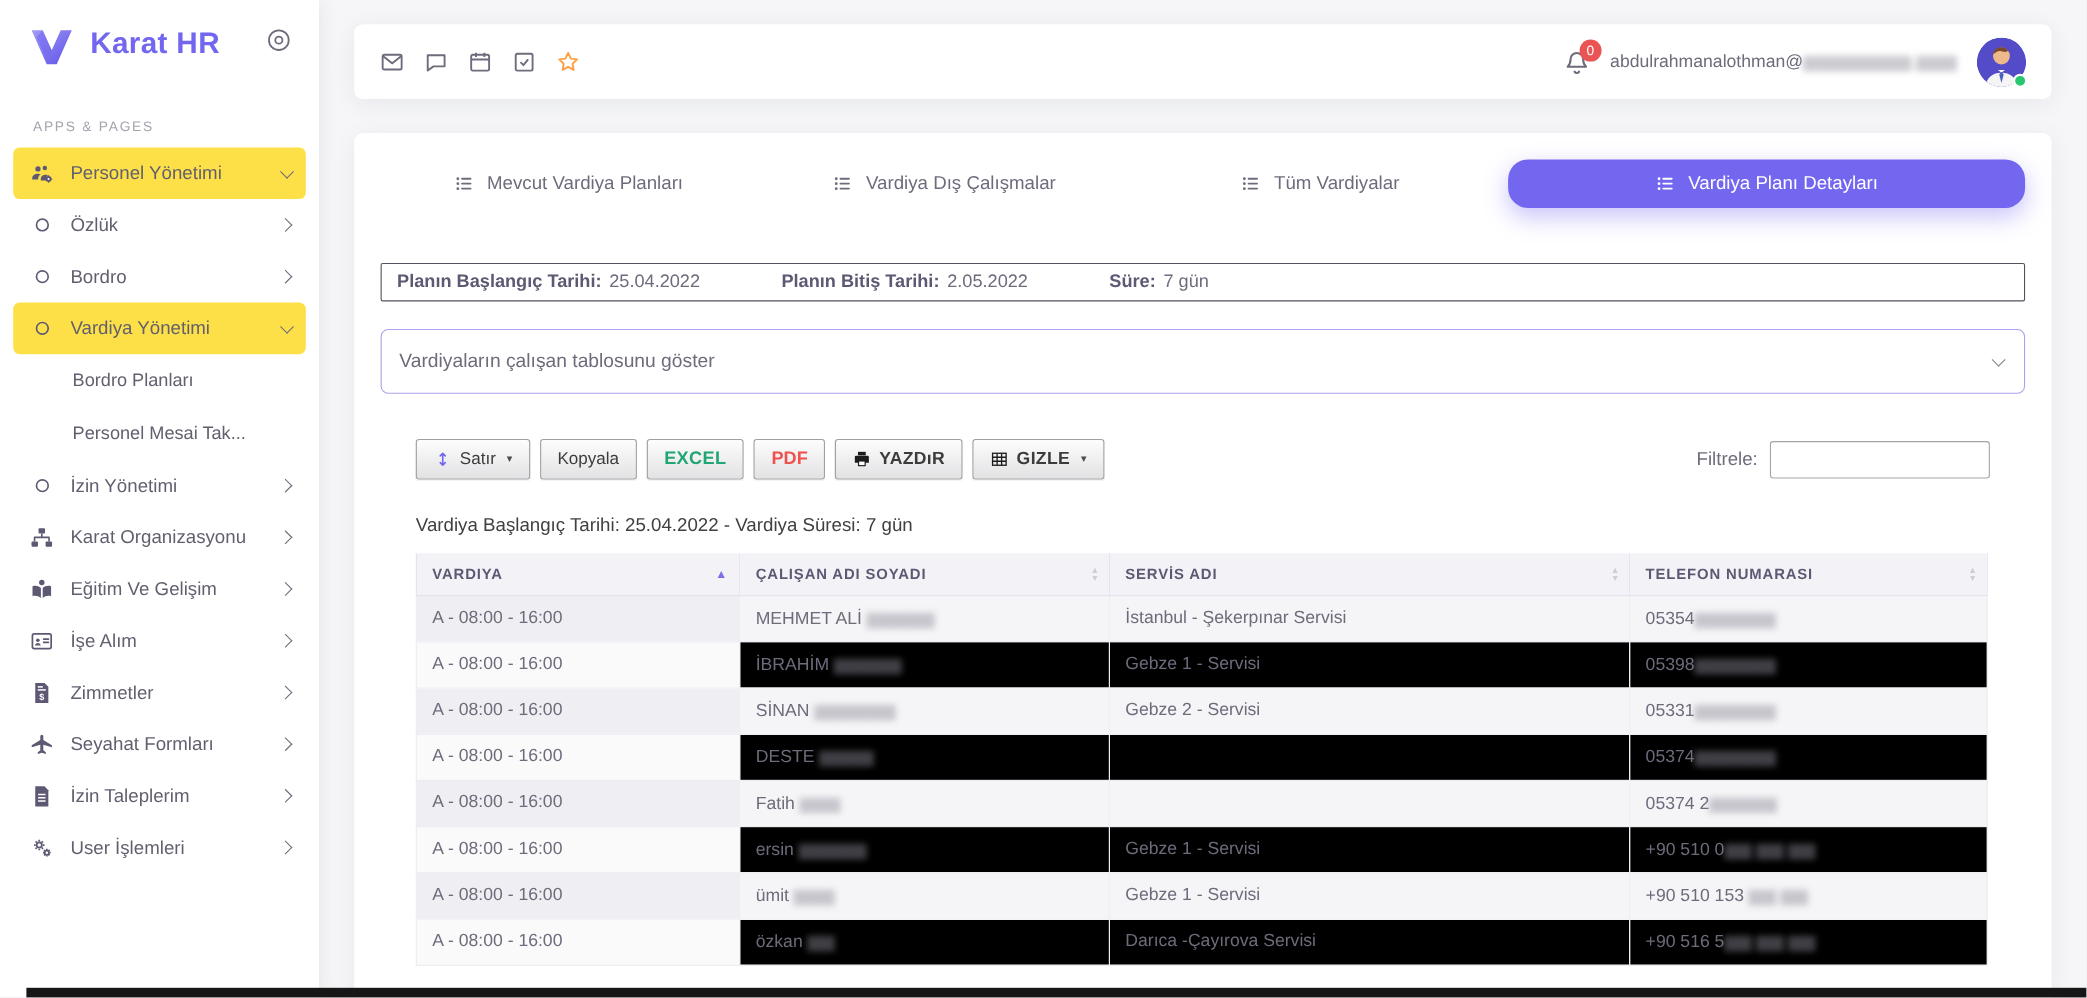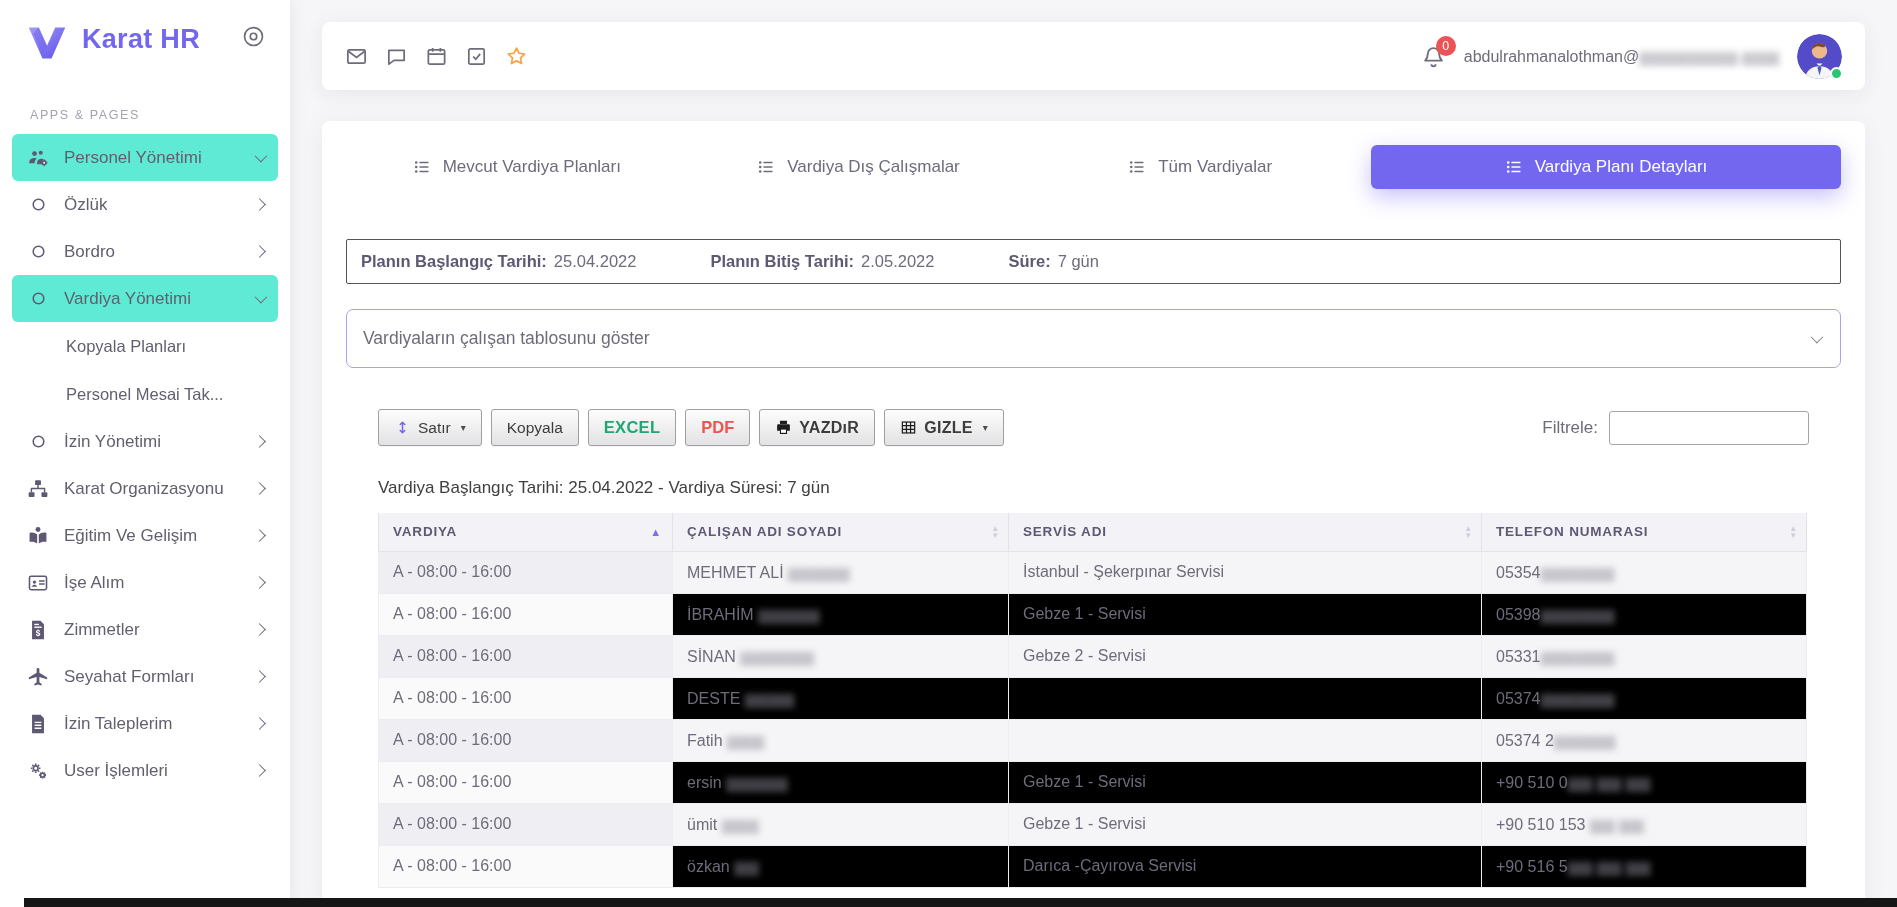--- a/index.html
+++ b/index.html
@@ -13,21 +13,21 @@
              box-shadow:0 0 18px rgba(34,41,47,.09); z-index:3; }
   .logo-row { display:flex; align-items:flex-start; gap:14px; padding:24px 24px 0 26px; }
   .logo-mark svg { width:42px; height:38px; display:block; }
   .logo-text { font-size:27px; font-weight:700; color:var(--accent,#7367f0); letter-spacing:.3px; }
   .sidebar-toggle { margin-left:auto; width:25px; height:25px; color:#6e6b7b; cursor:pointer; }
   .sidebar-toggle svg { width:100%; height:100%; }
   .menu-section { margin:46px 0 12px 30px; font-size:12.5px; letter-spacing:1.6px; color:#a5a3ae; }
   .menu { padding:0 12px; }
   .menu-item { display:flex; align-items:center; height:47px; padding:0 14px; border-radius:6px;
                color:#625f6e; font-size:17px; cursor:pointer; }
-  .menu-item.active { background:#5eead4; }
+  .menu-item.active { background:#fde047; }
   .mi-icon { width:24px; height:24px; margin-right:14px; color:#5e5873; flex:none;
              display:flex; align-items:center; justify-content:center; }
   .mi-icon svg { width:22px; height:22px; }
   .mi-icon.ring svg { width:15px; height:15px; }
   .menu-item.sub { padding-left:54px; font-size:16.5px; height:48px; }
   .mi-label { white-space:nowrap; overflow:hidden; }
   .chev { width:9px; height:9px; border-right:1.8px solid #6e6b7b; border-bottom:1.8px solid #6e6b7b; flex:none; }
   .menu-item .chev { margin-left:auto; }
   .chev.right { transform:rotate(-45deg); }
   .chev.down  { transform:rotate(45deg) translateY(-2px); }
@@ -54,25 +54,25 @@
                 background:var(--online,#28c76f); border:2px solid #fff; border-radius:50%; }
 
   
   .card { margin-top:31px; background:#fff; border-radius:8px 8px 0 0;
           box-shadow:0 4px 24px rgba(34,41,47,.06); height:786px; padding:24px; }
   .tabs { display:flex; align-items:center; }
   .tab { flex:1; display:flex; align-items:center; justify-content:center; gap:12px;
          color:#6e6b7b; font-size:17px; height:44px; cursor:pointer; }
   .ticon { width:18px; height:18px; color:#6e6b7b; display:flex; }
   .ticon svg { width:100%; height:100%; }
-  .tab.active { flex:0 0 470px; background:var(--accent,#7367f0); color:#fff; border-radius:6px;
+  .tab.active { flex:0 0 470px; background:var(--accent,#7367f0); color:#fff; border-radius:18px;
                 box-shadow:0 8px 22px rgba(115,103,240,.4); }
   .tab.active .ticon { color:#fff; }
 
-  .plan-info { margin-top:50px; border:1px solid #55525e; border-radius:2px; height:45px;
+  .plan-info { margin-top:50px; border:1px solid #55525e; border-radius:2px; height:35px;
                display:flex; align-items:center; padding:0 14px; font-size:16.5px; }
   .pi-group { margin-right:74px; white-space:nowrap; }
   .pi-label { font-weight:700; color:#5e5873; }
   .pi-value { color:#6e6b7b; margin-left:7px; }
 
   .accordion { margin-top:25px; border:1px solid #a9a2ec; border-radius:7px; height:59px;
                display:flex; align-items:center; padding:0 20px 0 16px; color:#6e6b7b;
                font-size:17.5px; cursor:pointer; }
   .accordion .chev { margin-left:auto; border-color:#84828e; }
 
@@ -177,21 +177,21 @@
         <div class="menu-item active">
           <span class="mi-icon ring">
             <svg viewBox="0 0 24 24" fill="none" stroke="currentColor" stroke-width="2.4">
               <circle cx="12" cy="12" r="8.5"></circle>
             </svg>
           </span>
           <span class="mi-label">Vardiya Yönetimi</span>
           <span class="chev down"></span>
         </div>
         <div class="menu-item sub">
-          <span class="mi-label">Kopyala Planları</span>
+          <span class="mi-label">Bordro Planları</span>
         </div>
         <div class="menu-item sub">
           <span class="mi-label">Personel Mesai Tak...</span>
         </div>
         <div class="menu-item">
           <span class="mi-icon ring">
             <svg viewBox="0 0 24 24" fill="none" stroke="currentColor" stroke-width="2.4">
               <circle cx="12" cy="12" r="8.5"></circle>
             </svg>
           </span>

